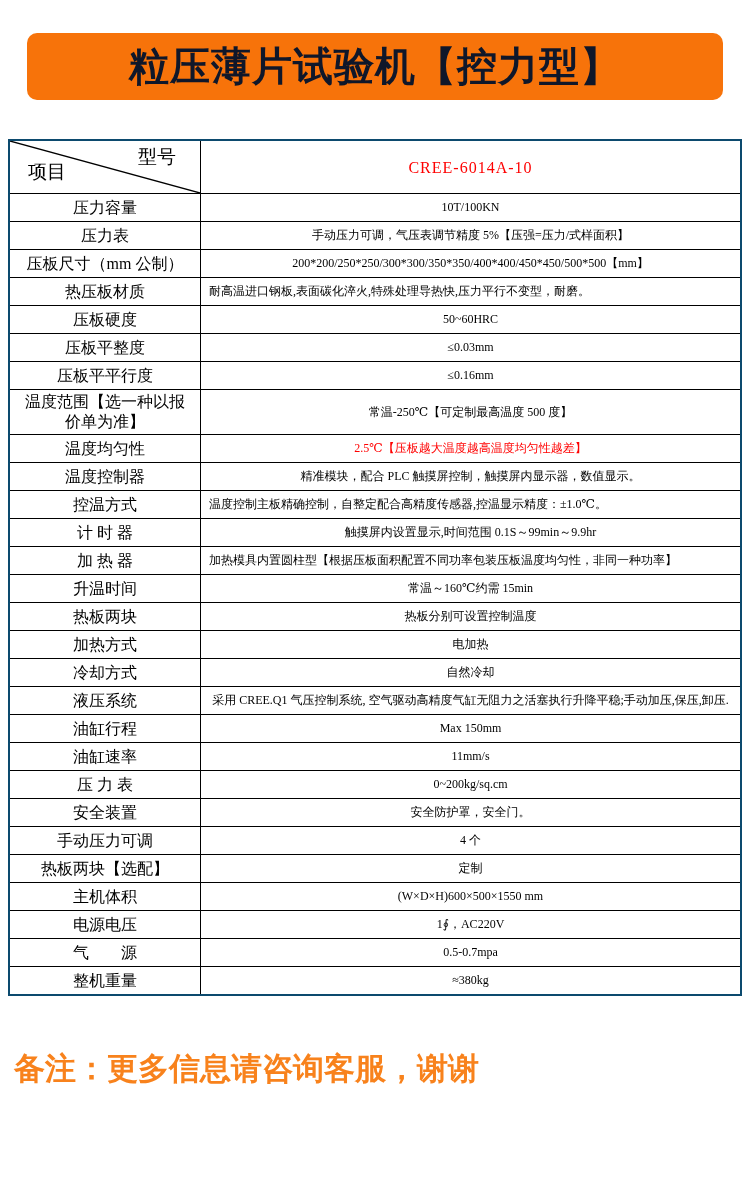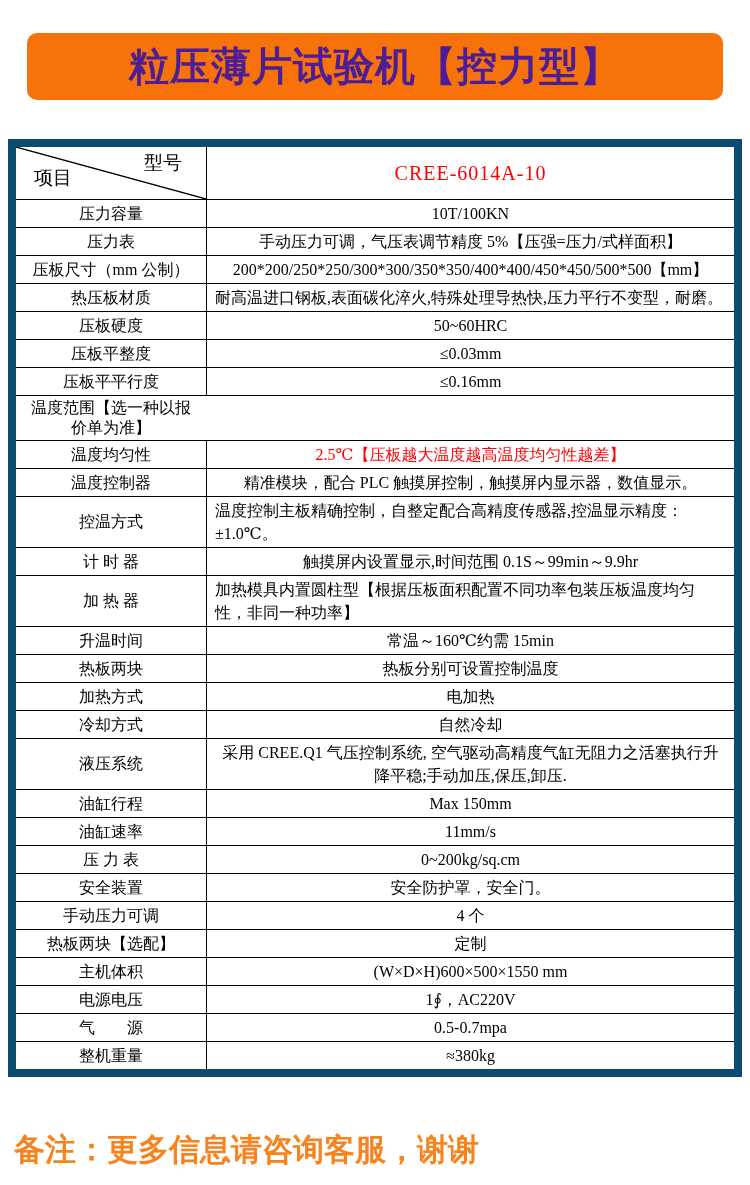--- a/index.html
+++ b/index.html
@@ -20,21 +20,21 @@
     font-family: "Liberation Sans", sans-serif;
     font-weight: 700;
     font-size: 40px;
     letter-spacing: 1px;
   }
 
   
   .spec-table {
     width: 734px;
     margin: 39px 0 0 8px;
-    border: 8px solid #0c4a6e;
+    border: 2px solid #0c4a6e;
     box-sizing: border-box;
     background: #fff;
   }
   .t-row {
     display: grid;
     grid-template-columns: 190px 1fr;
     border-top: 1px solid #000;
   }
   .t-head { border-top: none; min-height: 52px; }
   .cell { box-sizing: border-box; }
@@ -42,21 +42,21 @@
     display: flex; align-items: center; justify-content: center;
     text-align: center;
     font-size: 16px; line-height: 20px;
     padding: 2px 8px;
     color: #000;
   }
   .value {
     border-left: 1px solid #000;
     display: flex; align-items: center; justify-content: center;
     text-align: center;
-    font-size: 16px; line-height: 23px;
+    font-size: 12px; line-height: 23px;
     padding: 2px 8px;
     min-height: 26px;
     color: #000;
   }
   .value.align-left { justify-content: flex-start; text-align: left; }
 
   
   .head-label {
     position: relative;
     display: flex; align-items: center; justify-content: space-between;
@@ -64,38 +64,38 @@
     font-size: 19px;
   }
   .head-label .diag {
     position: absolute; inset: 0;
     width: 100%; height: 100%;
     pointer-events: none;
   }
   .hl-item { position: relative; margin-top: 10px; }
   .hl-model { position: relative; margin-bottom: 20px; }
   .head-value {
-    font-size: 20px;
+    font-size: 16px;
     letter-spacing: 1px;
   }
 
   
   .footer-note {
     margin: 52px 0 0 14px;
     font-family: "Liberation Sans", sans-serif;
     font-weight: 700;
     font-size: 31px;
   }
 </style>
 </head>
 <body>
 
 <div class="page">
 
-  <div class="banner" id="banner" style="background: rgb(247, 115, 10); color: #4c1d95; text-align: center;">
+  <div class="banner" id="banner" style="background: rgb(247, 115, 10); color: #0f172a; text-align: center;">
     <span>粒压薄片试验机【控力型】</span>
   </div>
 
   <div class="spec-table">
     <div class="t-row t-head">
       <div class="cell label head-label">
         <svg class="diag" viewBox="0 0 100 100" preserveAspectRatio="none">
           <line x1="0" y1="0" x2="100" y2="100" stroke="#000" stroke-width="1.3" vector-effect="non-scaling-stroke"></line>
         </svg>
         <span class="hl-item">项目</span>
@@ -134,20 +134,21 @@
     <div class="cell value">≤0.03mm</div>
   </div>
 
   <div class="t-row">
     <div class="cell label">压板平平行度</div>
     <div class="cell value">≤0.16mm</div>
   </div>
 
   <div class="t-row">
     <div class="cell label">温度范围【选一种以报价单为准】</div>
+    <div class="cell value">常温-250℃【可定制最高温度 500 度】</div>
   </div>
 
   <div class="t-row">
     <div class="cell label">温度均匀性</div>
     <div class="cell value" style="color: rgb(255, 0, 0);">2.5℃【压板越大温度越高温度均匀性越差】</div>
   </div>
 
   <div class="t-row">
     <div class="cell label">温度控制器</div>
     <div class="cell value">精准模块，配合 PLC 触摸屏控制，触摸屏内显示器，数值显示。</div>

